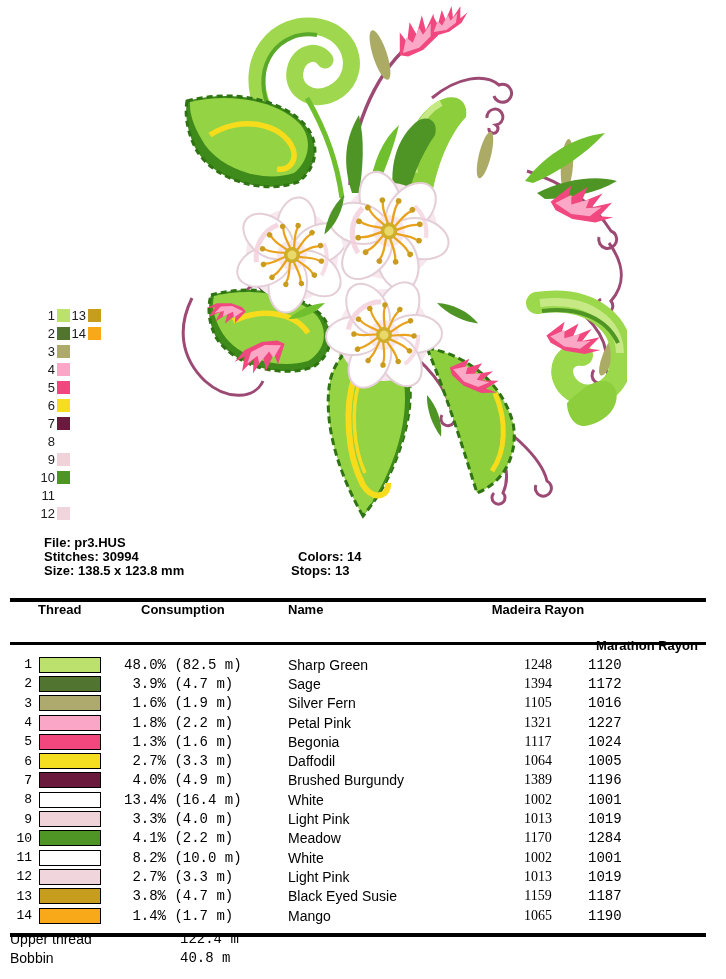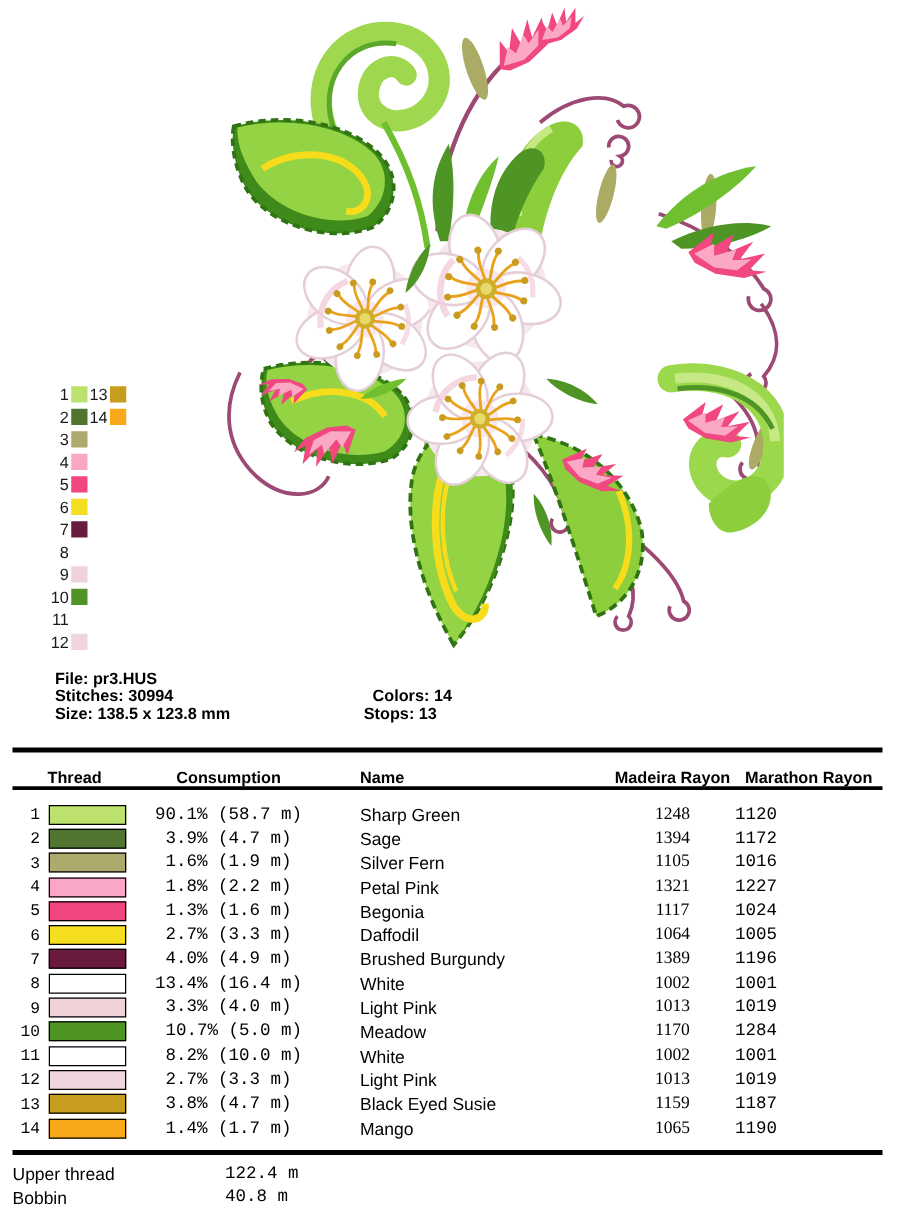--- a/index.html
+++ b/index.html
@@ -22,21 +22,21 @@
   .file-info{position:absolute;left:44px;top:536px;font-weight:bold;font-size:13px;
              line-height:14px;width:420px;}
   .fi-line{height:14px;white-space:nowrap;}
   .fi-colors{position:absolute;left:254px;top:14px;}
   .fi-stops{position:absolute;left:247px;top:28px;}
 
   
   .ttable{position:absolute;left:10px;top:598px;width:696px;}
   .rule{background:#000;height:4px;}
   .rule.mid{height:3px;}
-  .thead{display:flex;align-items:flex-end;height:27px;font-weight:bold;font-size:13px;white-space:nowrap;}
+  .thead{display:flex;align-items:flex-start;height:40px;font-weight:bold;font-size:13px;white-space:nowrap;}
   .h-thread{width:97px;padding-left:28px;box-sizing:border-box;}
   .h-cons{width:160px;padding-left:34px;box-sizing:border-box;}
   .h-name{flex:1;padding-left:21px;box-sizing:border-box;}
   .h-madeira{width:100px;text-align:center;}
   .h-marathon{width:118px;text-align:center;margin-top:36px;}
   .tbody{margin-top:10px;margin-bottom:8px;}
   .trow{display:flex;align-items:center;height:19.3px;font-size:14px;}
   .c-num{width:22px;text-align:right;font-family:"Liberation Mono",monospace;font-size:13px;}
   .c-swatch{width:75px;}
   .swatch{display:block;width:60px;height:14px;border:1px solid #000;margin-left:7px;}
@@ -276,21 +276,21 @@
     <span class="h-madeira">Madeira Rayon</span>
     <span class="h-marathon">Marathon Rayon</span>
   </div>
   <div class="rule mid"></div>
   <div class="tbody">
   <div class="trow">
     <span class="c-num">1</span>
     <span class="c-swatch">
       <span class="swatch" style="background: rgb(188, 226, 109);"></span>
     </span>
-    <span class="c-cons">90.1% (58.7 m)</span>
+    <span class="c-cons">48.0% (82.5 m)</span>
     <span class="c-name">Sharp Green</span>
     <span class="c-madeira">1248</span>
     <span class="c-marathon">1120</span>
   </div>
 
   <div class="trow">
     <span class="c-num">2</span>
     <span class="c-swatch">
       <span class="swatch" style="background: rgb(82, 116, 49);"></span>
     </span>
@@ -375,21 +375,21 @@
     <span class="c-name">Light Pink</span>
     <span class="c-madeira">1013</span>
     <span class="c-marathon">1019</span>
   </div>
 
   <div class="trow">
     <span class="c-num">10</span>
     <span class="c-swatch">
       <span class="swatch" style="background: rgb(79, 149, 38);"></span>
     </span>
-    <span class="c-cons"> 10.7% (5.0 m)</span>
+    <span class="c-cons"> 4.1% (2.2 m)</span>
     <span class="c-name">Meadow</span>
     <span class="c-madeira">1170</span>
     <span class="c-marathon">1284</span>
   </div>
 
   <div class="trow">
     <span class="c-num">11</span>
     <span class="c-swatch">
       <span class="swatch" style="background: rgb(255, 255, 255);"></span>
     </span>

